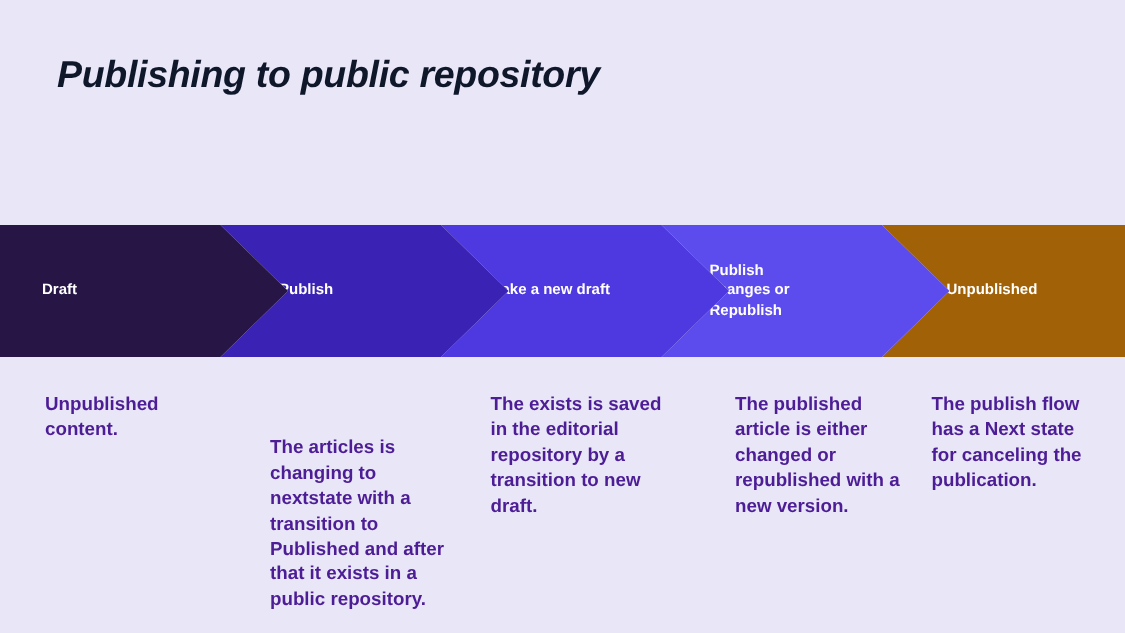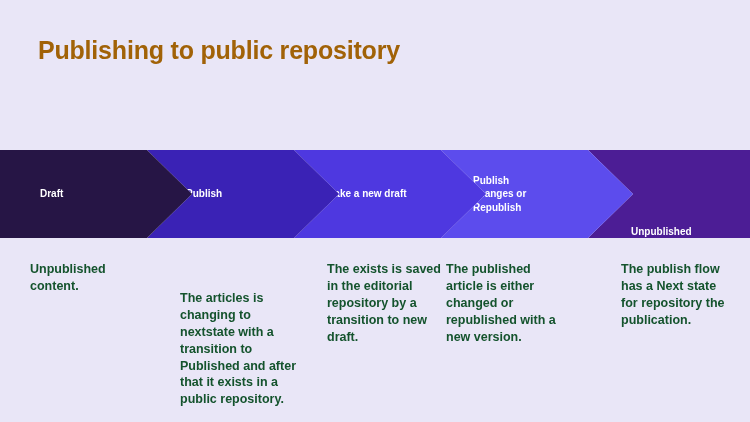--- a/index.html
+++ b/index.html
@@ -45,21 +45,21 @@
     height: 88px;
   }
   .chevron {
     position: absolute;
     top: 0;
     height: 88px;
     display: flex;
     align-items: center;
   }
   .chev-0 { left: 0px;   width: 192px; z-index: 50;
-            clip-path: polygon(0 0, 147px 0, 192px 50%, 147px 100%, 0 100%); padding-left: 12px; }
+            clip-path: polygon(0 0, 147px 0, 192px 50%, 147px 100%, 0 100%); }
   .chev-1 { left: 147px; width: 192px; z-index: 40;
             clip-path: polygon(0 0, 147px 0, 192px 50%, 147px 100%, 0 100%, 45px 50%); }
   .chev-2 { left: 294px; width: 192px; z-index: 30;
             clip-path: polygon(0 0, 147px 0, 192px 50%, 147px 100%, 0 100%, 45px 50%); }
   .chev-3 { left: 441px; width: 192px; z-index: 20;
             clip-path: polygon(0 0, 147px 0, 192px 50%, 147px 100%, 0 100%, 45px 50%); }
   .chev-4 { left: 588px; width: 162px; z-index: 10;
             clip-path: polygon(0 0, 162px 0, 162px 100%, 0 100%, 45px 50%); }
 
   .chev-label {
@@ -83,71 +83,71 @@
     width: 750px;
   }
   .col {
     position: absolute;
     top: 0;
     width: 120px;
   }
   .col-0 { left: 30px; }
   .col-1 { left: 180px; margin-top: 29px; }
   .col-2 { left: 327px; }
-  .col-3 { left: 446px; }
+  .col-3 { left: 490px; }
   .col-4 { left: 621px; width: 115px; }
 
   .col-text {
     margin: 0;
     font-size: 12.5px;
     font-weight: bold;
     line-height: 1.35;
-    color: #14532d;
+    color: #4c1d95;
   }
 </style>
 </head>
 <body>
 
 <div class="slide" style="background: rgb(233, 230, 247);">
 
   <div class="title-area">
-    <h1 class="slide-title" style="color: #a16207;">Publishing to public repository</h1>
+    <h1 class="slide-title" style="color: #0f172a; font-style: italic;">Publishing to public repository</h1>
   </div>
 
   <div class="chevron-band">
     <div class="chevron chev-0" style="background: rgb(38, 21, 69);">
       <span class="chev-label">Draft</span>
     </div>
     <div class="chevron chev-1" style="background: rgb(58, 34, 181);">
       <span class="chev-label">Publish</span>
     </div>
     <div class="chevron chev-2" style="background: rgb(78, 56, 224);">
       <span class="chev-label">Make a new draft</span>
     </div>
     <div class="chevron chev-3" style="background: rgb(92, 76, 237);">
       <span class="chev-label">Publish
 changes or
 Republish</span>
     </div>
-    <div class="chevron chev-4" style="background: #4c1d95; align-items: flex-end;">
+    <div class="chevron chev-4" style="background: #a16207;">
       <span class="chev-label">Unpublished</span>
     </div>
   </div>
 
   <div class="columns">
     <div class="col col-0">
       <p class="col-text">Unpublished content.</p>
     </div>
     <div class="col col-1">
       <p class="col-text">The articles is changing to nextstate with a transition to Published and after that it exists in a public repository.</p>
     </div>
     <div class="col col-2">
       <p class="col-text">The exists is saved in the editorial repository by a transition to new draft.</p>
     </div>
     <div class="col col-3">
       <p class="col-text">The published article is either changed or republished with a new version.</p>
     </div>
     <div class="col col-4">
-      <p class="col-text">The publish flow has a Next state for repository the publication.</p>
+      <p class="col-text">The publish flow has a Next state for canceling the publication.</p>
     </div>
   </div>
 
 </div>
 
 </body></html>

